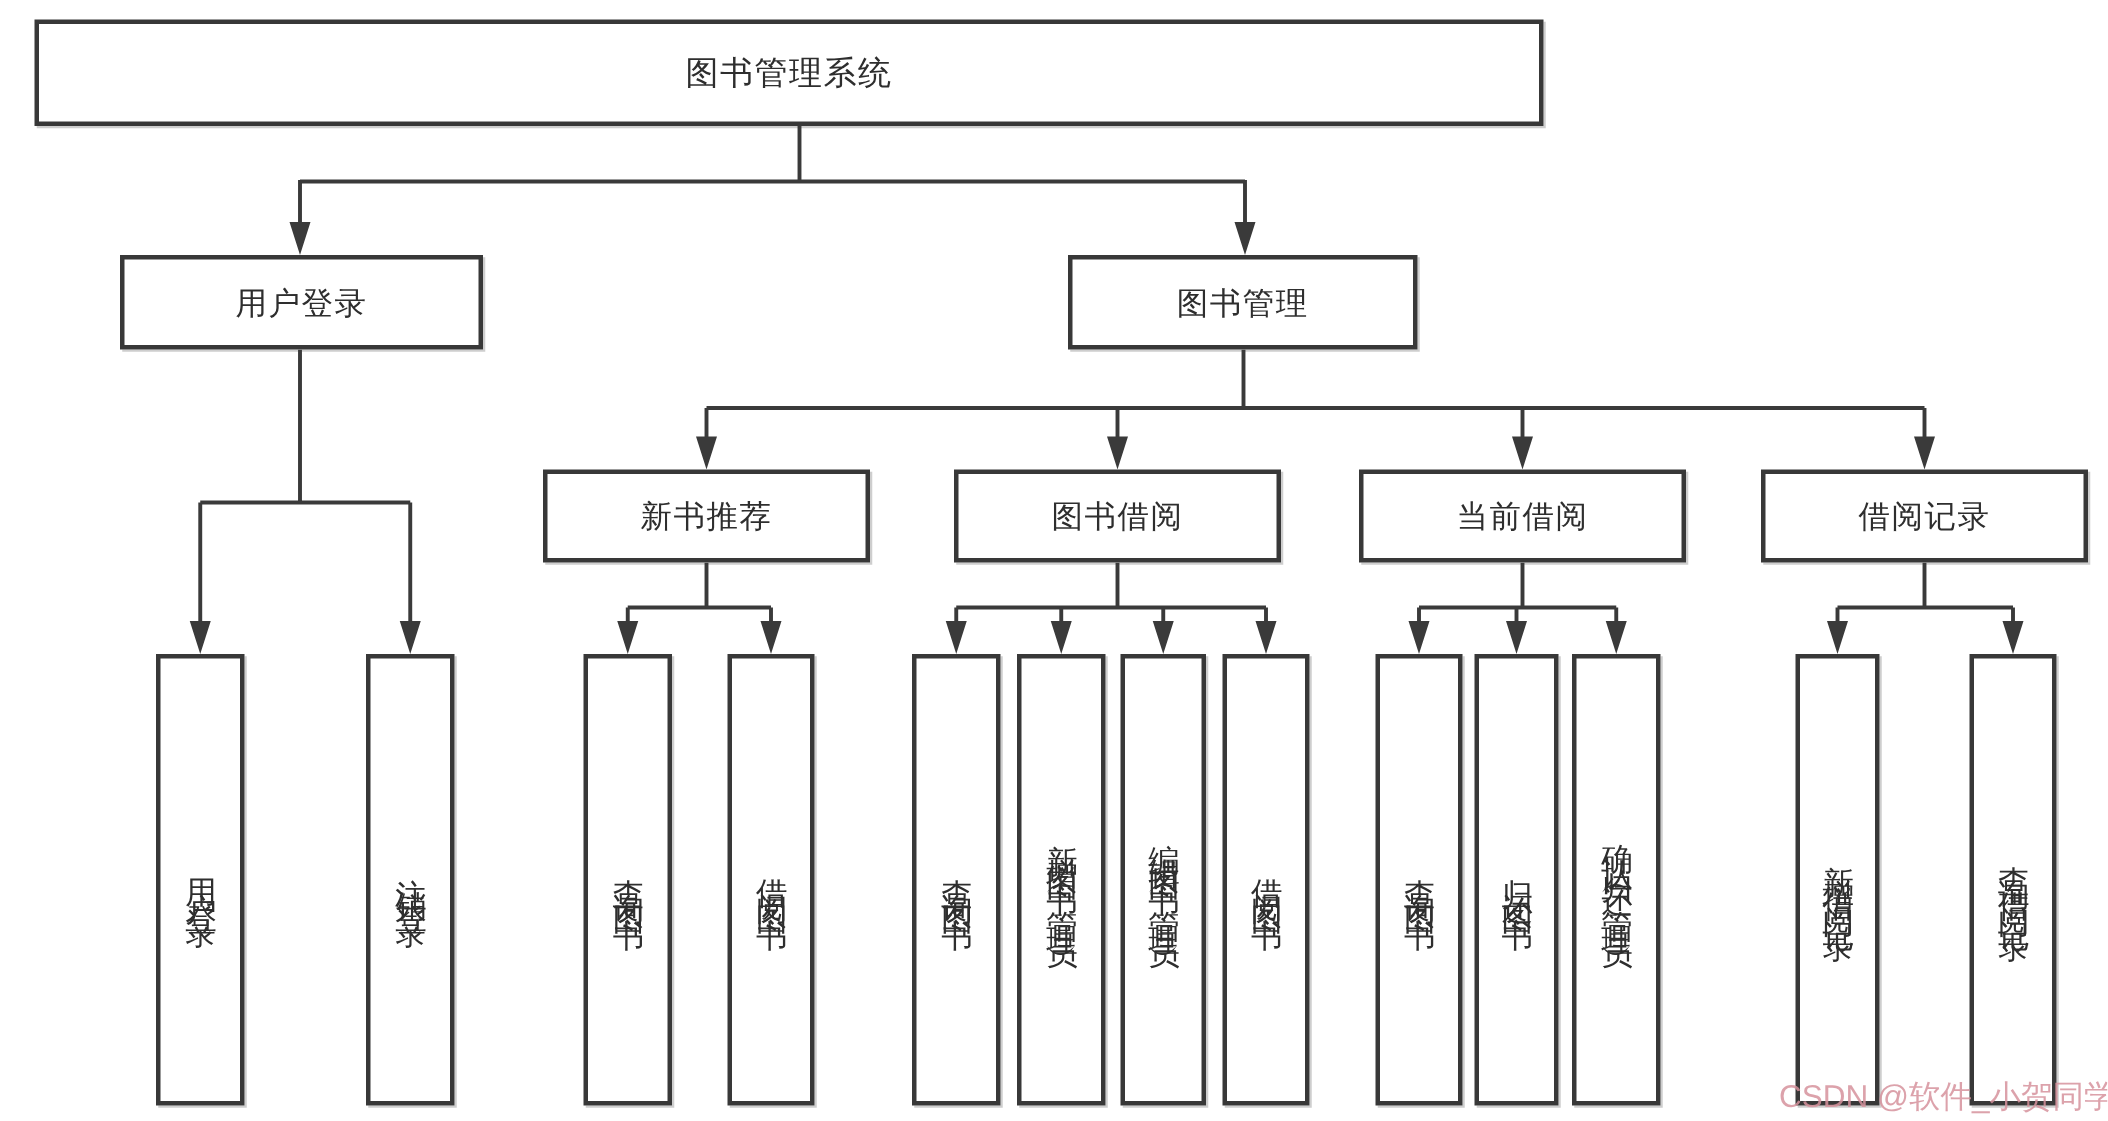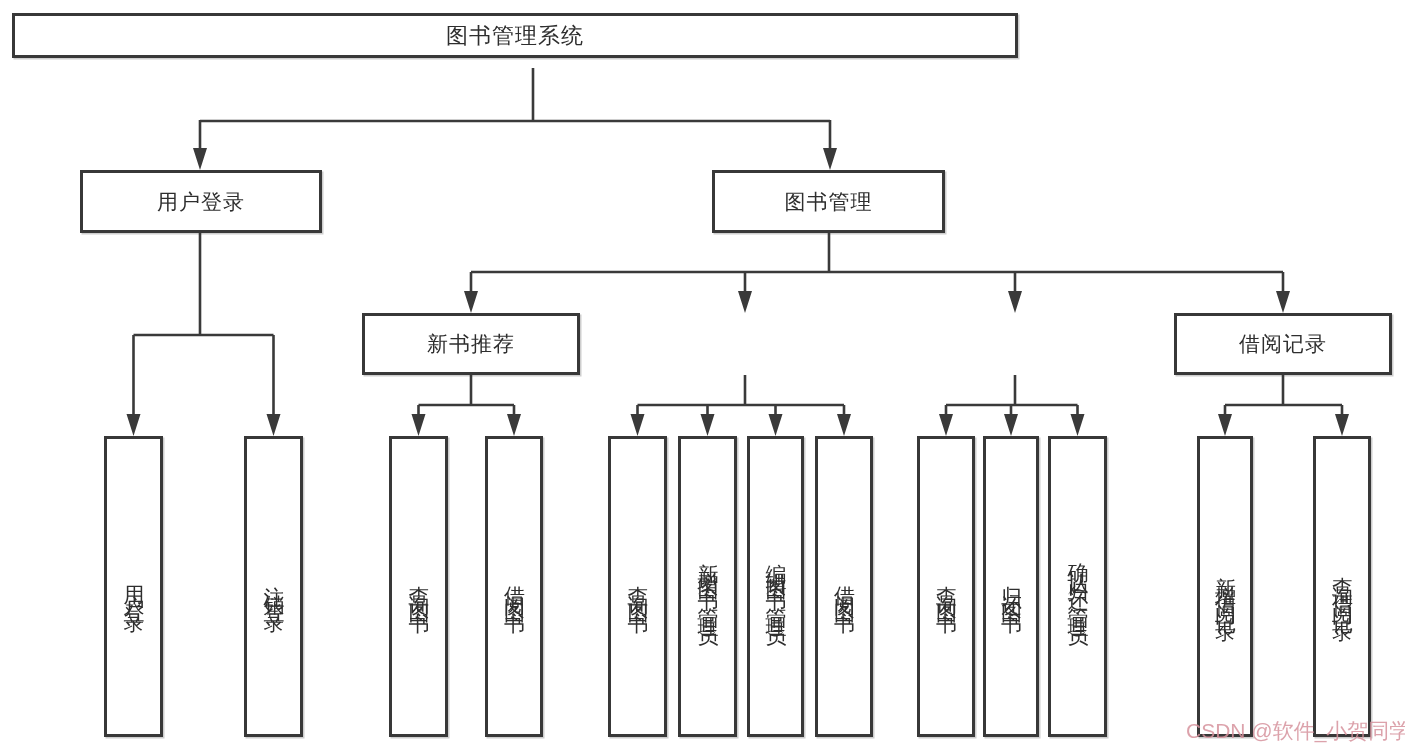--- a/index.html
+++ b/index.html
@@ -117,33 +117,39 @@
       M768.5 414 L782.5 414 L775.5 436 Z
       M837 414 L851 414 L844 436 Z
       M939 414 L953 414 L946 436 Z
       M1004 414 L1018 414 L1011 436 Z
       M1070.5 414 L1084.5 414 L1077.5 436 Z
       M1218 414 L1232 414 L1225 436 Z
       M1335 414 L1349 414 L1342 436 Z
     "></path>
   </svg>
 
-  <div class="hbox root" style="left:12px; top:13px; width:1006px; height:45px;font-family:Liberation Mono, monospace;">
+  <div class="hbox root" style="left:23px; top:13px; width:1006px; height:71px;font-family:Liberation Mono, monospace;">
     <span>图书管理系统</span>
   </div>
 
   <div class="hbox" style="left:80px; top:170px; width:242px; height:63px;">
     <span>用户登录</span>
   </div>
   <div class="hbox" style="left:362px; top:313px; width:218px; height:62px;">
     <span>新书推荐</span>
   </div>
 
   <div class="hbox" style="left:712px; top:170px; width:233px; height:63px;">
     <span>图书管理</span>
+  </div>
+  <div class="hbox" style="left:636px; top:313px; width:218px; height:62px;">
+    <span>图书借阅</span>
+  </div>
+  <div class="hbox" style="left:906px; top:313px; width:218px; height:62px;">
+    <span>当前借阅</span>
   </div>
   <div class="hbox" style="left:1174px; top:313px; width:218px; height:62px;">
     <span>借阅记录</span>
   </div>
 
   <div class="vbox" style="left:104px; width:59px;">
     <span>用户登录</span>
   </div>
   <div class="vbox" style="left:244px; width:59px;">
     <span>注销登录</span>

